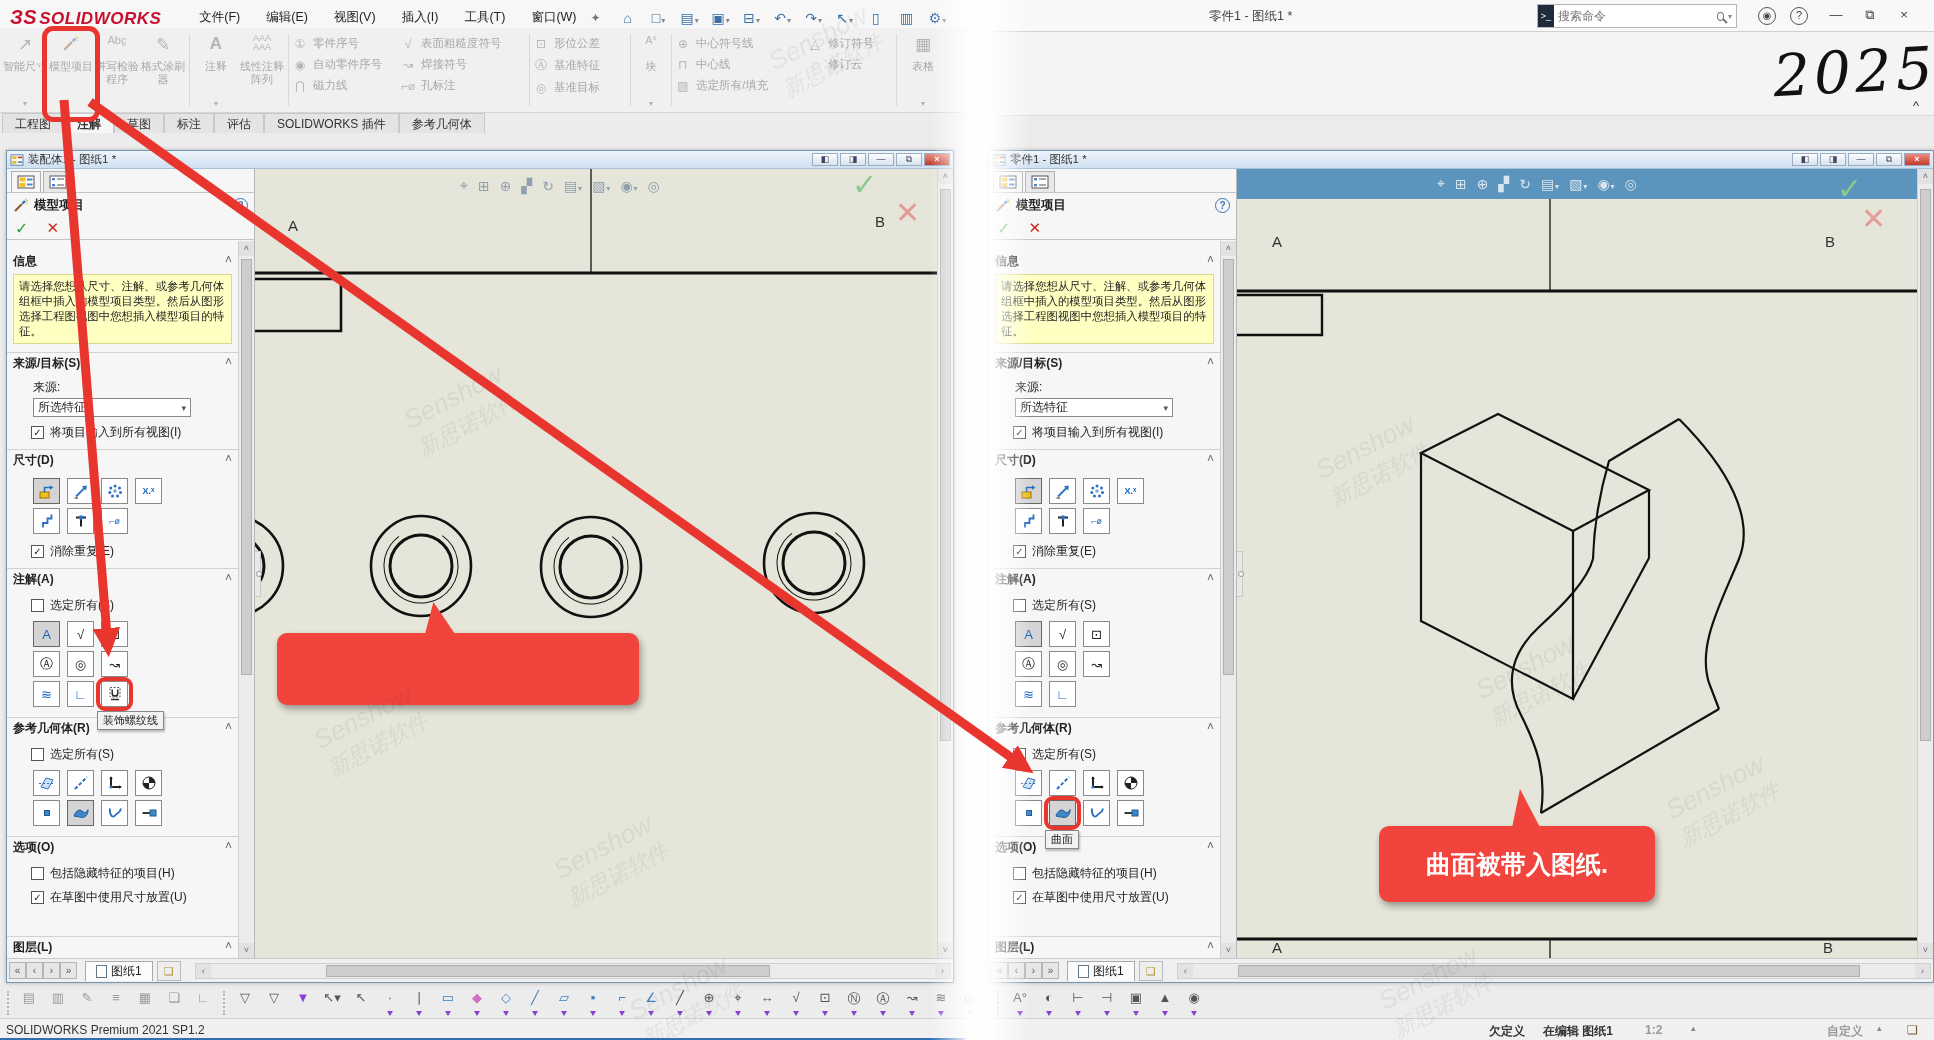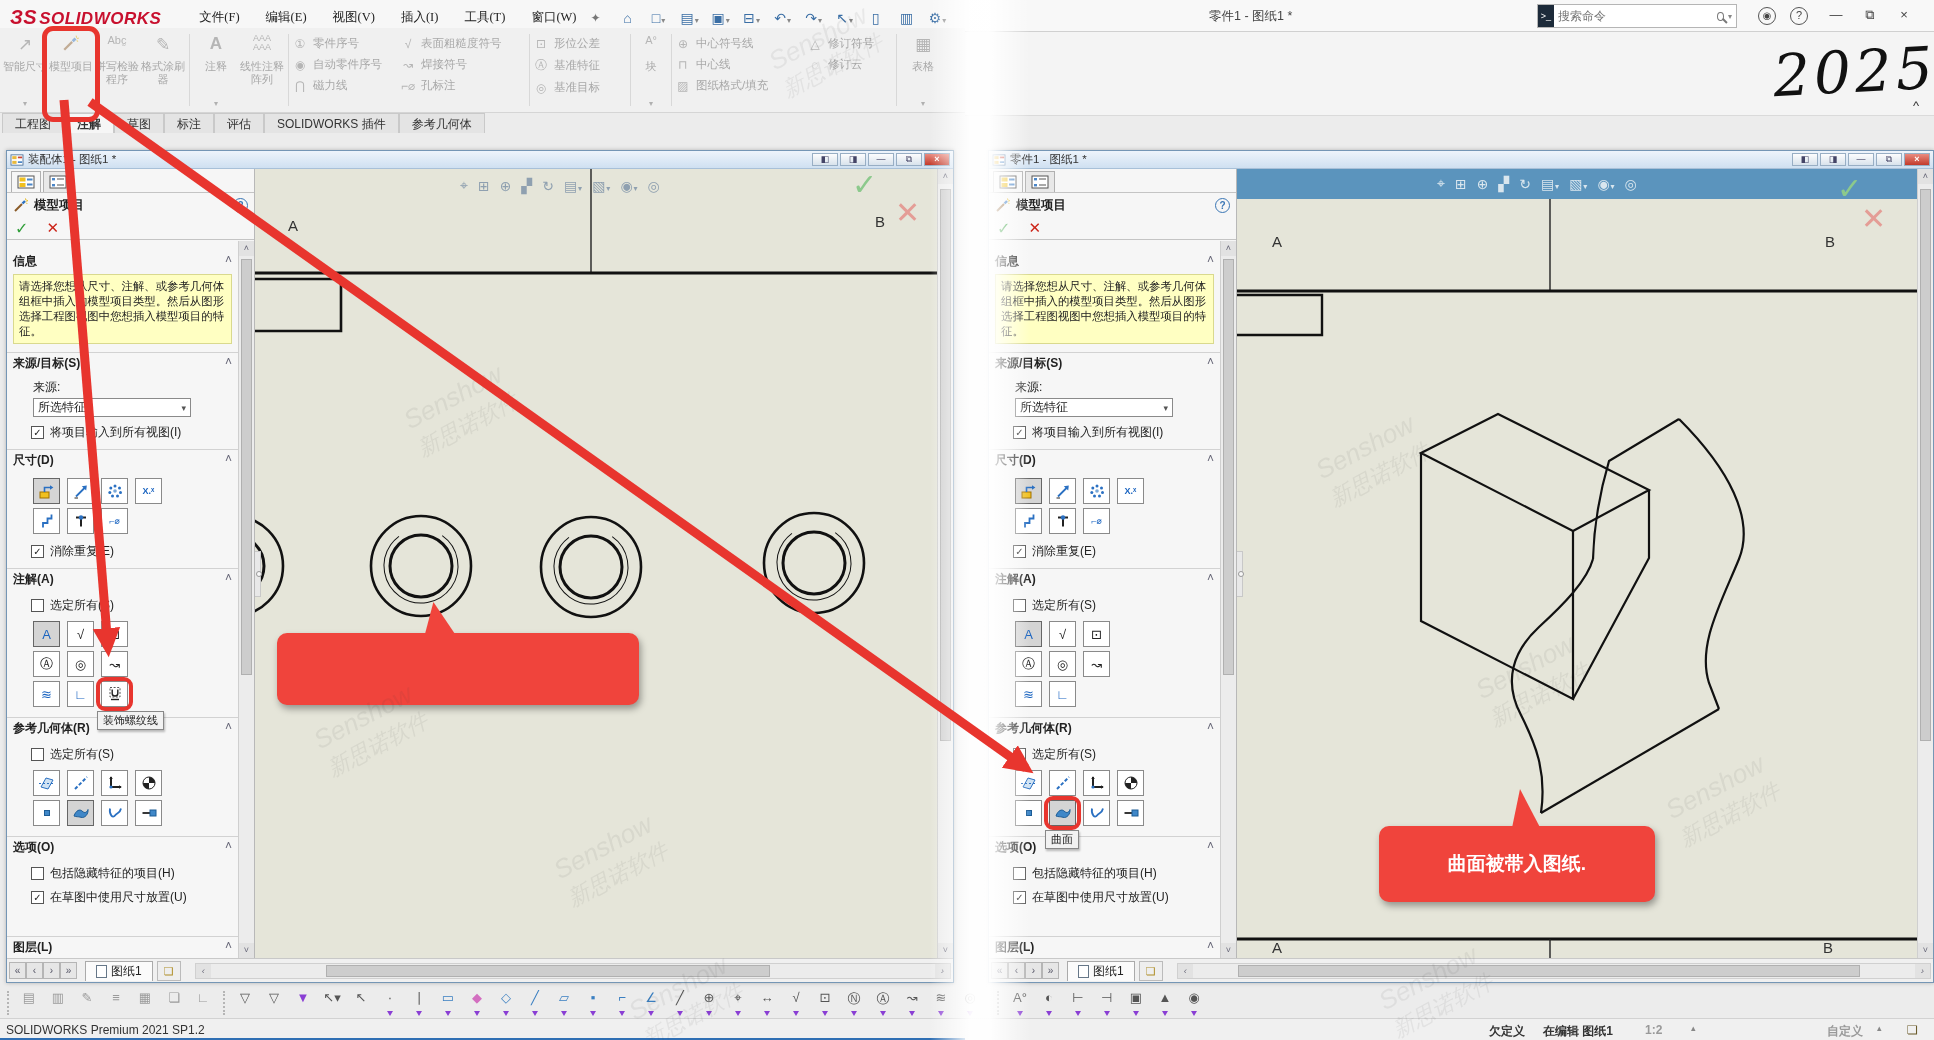--- a/index.html
+++ b/index.html
@@ -3,21 +3,21 @@
 <meta charset="utf-8">
 <style>
   html,body{margin:0;padding:0;background:#888;}
   #root{position:relative;width:1934px;height:1040px;overflow:hidden;background:#ececec;
         font-family:"Liberation Sans","DejaVu Sans",sans-serif;font-size:12px;color:#222;}
   #root *{box-sizing:border-box;}
   
   #menubar{position:absolute;left:0;top:0;width:965px;height:36px;background:#f7f7f7;border-bottom:1px solid #e0e0e0;display:flex;align-items:center;}
   #logo{font-weight:bold;font-style:italic;font-size:17px;color:#c8102e;margin:0 10px 0 10px;letter-spacing:.5px;white-space:nowrap;}
   #logo .lg{font-size:20px;margin-right:2px;}
-  #menus{display:flex;gap:26px;margin-left:28px;white-space:nowrap;font-family:Liberation Serif, serif;}
+  #menus{display:flex;gap:26px;margin-left:28px;white-space:nowrap;}
   #menus .menu-item{color:#222;font-size:12.5px;cursor:default;}
   #pin{margin-left:14px;color:#777;font-size:12px;}
   #qat{display:flex;gap:9px;margin-left:16px;align-items:center;}
   #qat .icn{position:relative;color:#3a6ea5;font-size:14px;width:22px;text-align:center;}
   #qat .icn .crt{font-size:8px;color:#888;font-style:normal;margin-left:1px;}
   
   #ribbon{position:absolute;left:0;top:28px;width:965px;height:85px;background:#f0f0f0;border-bottom:1px solid #d5d5d5;display:flex;align-items:stretch;padding:2px 0 2px 2px;color:#a2a2a2;}
   .rsep{width:1px;background:#d8d8d8;margin:4px 3px;}
   .rgroup{display:flex;align-items:stretch;}
   .rbig{width:46px;display:flex;flex-direction:column;align-items:center;padding-top:4px;position:relative;text-align:center;}
@@ -369,21 +369,21 @@
       <div class="rrow">
           <span class="rico">⊕</span>
           <span>中心符号线</span>
         </div>
       <div class="rrow">
           <span class="rico">⊓</span>
           <span>中心线</span>
         </div>
       <div class="rrow">
           <span class="rico">▨</span>
-          <span>图纸格式/填充</span>
+          <span>选定所有/填充</span>
         </div>
     </div>
     <div class="rgroup rcol" style="width:86px">
       <div class="rrow">
           <span class="rico">△</span>
           <span>修订符号</span>
         </div>
       <div class="rrow">
           <span class="rico">◌</span>
           <span>修订云</span>
@@ -918,21 +918,21 @@
           <span class="icn">◉<i class="crt">▾</i></span>
           <span class="icn">◎</span>
         </div>
       <span class="zone" style="left:35px;top:64px">A</span>
       <span class="zone" style="left:588px;top:64px">B</span>
       <span class="zone" style="left:35px;top:770px">A</span>
       <span class="zone" style="left:586px;top:770px">B</span>
       <span class="okmark" style="left:600px;top:2px">✓</span>
       <span class="nomark" style="left:624px;top:32px">✕</span>
       <div class="splith" style="top:382px"></div>
-      <div class="callout" style="left:142px;top:657px;width:276px;height:76px;font-size:19px">
+      <div class="callout" style="left:142px;top:657px;width:276px;height:76px;font-size:25px">
         <span>曲面被带入图纸.</span>
         <span class="ptr" style="left:132px;top:-37px;width:30px;height:38px;clip-path:polygon(30% 0,96% 100%,4% 100%)"></span>
       </div>
       <div class="wm" style="left:80px;top:260px"><span>Senshow</span><small>新思诺软件</small></div>
       <div class="wm" style="left:240px;top:480px"><span>Senshow</span><small>新思诺软件</small></div>
       <div class="wm" style="left:430px;top:600px"><span>Senshow</span><small>新思诺软件</small></div>
     </div>
     <div class="vbar">
         <i>˄</i>
         <div class="thumb"></div>

